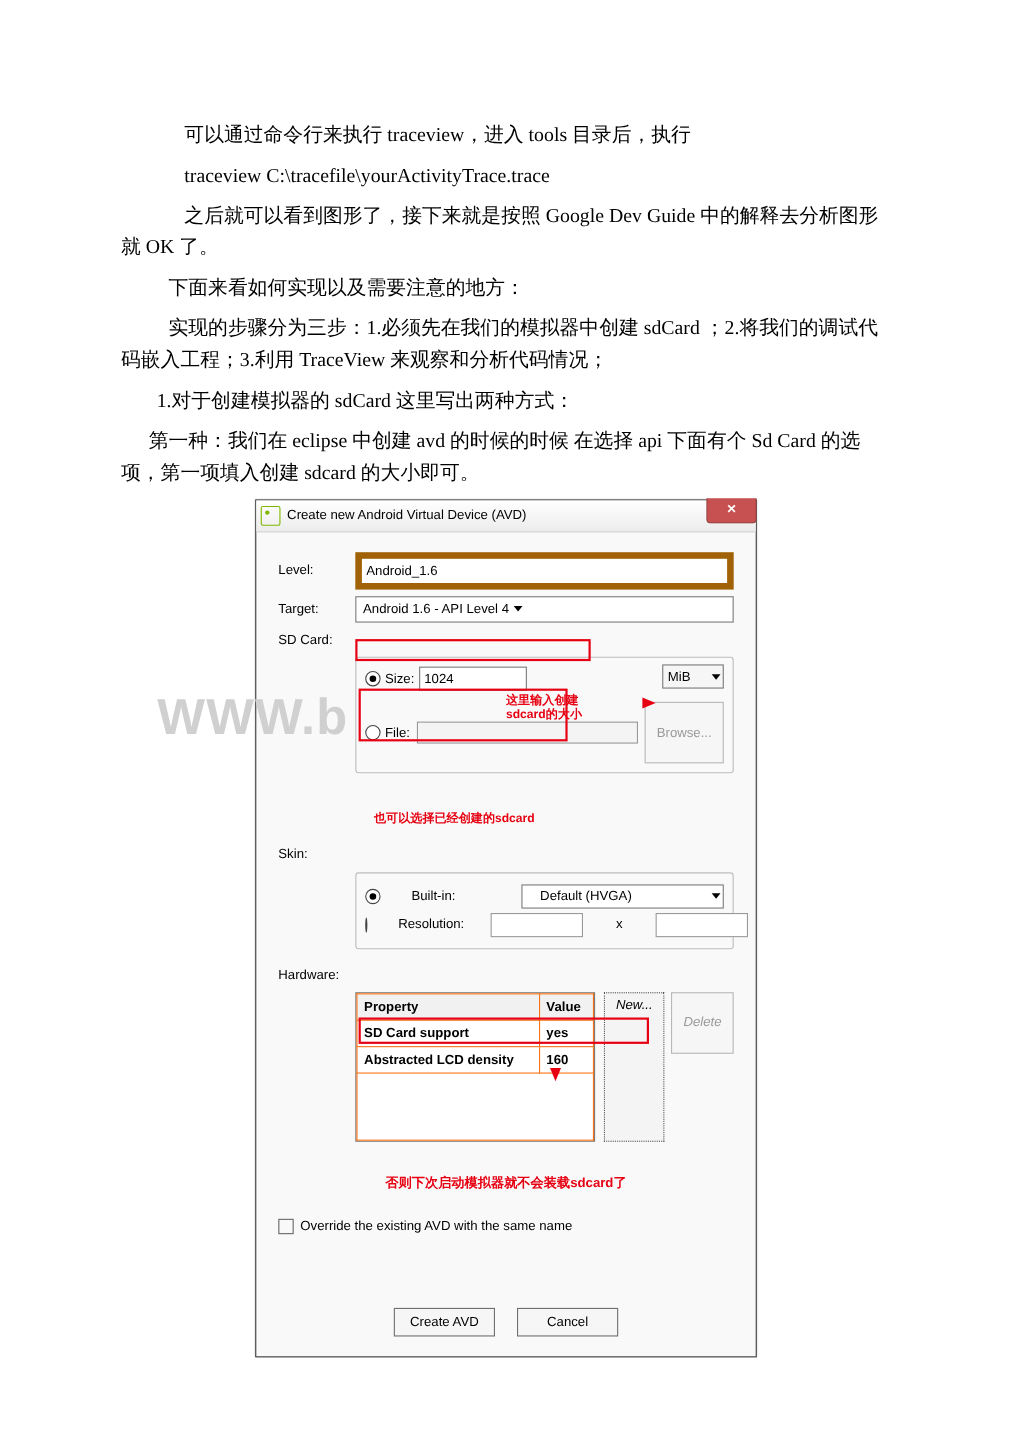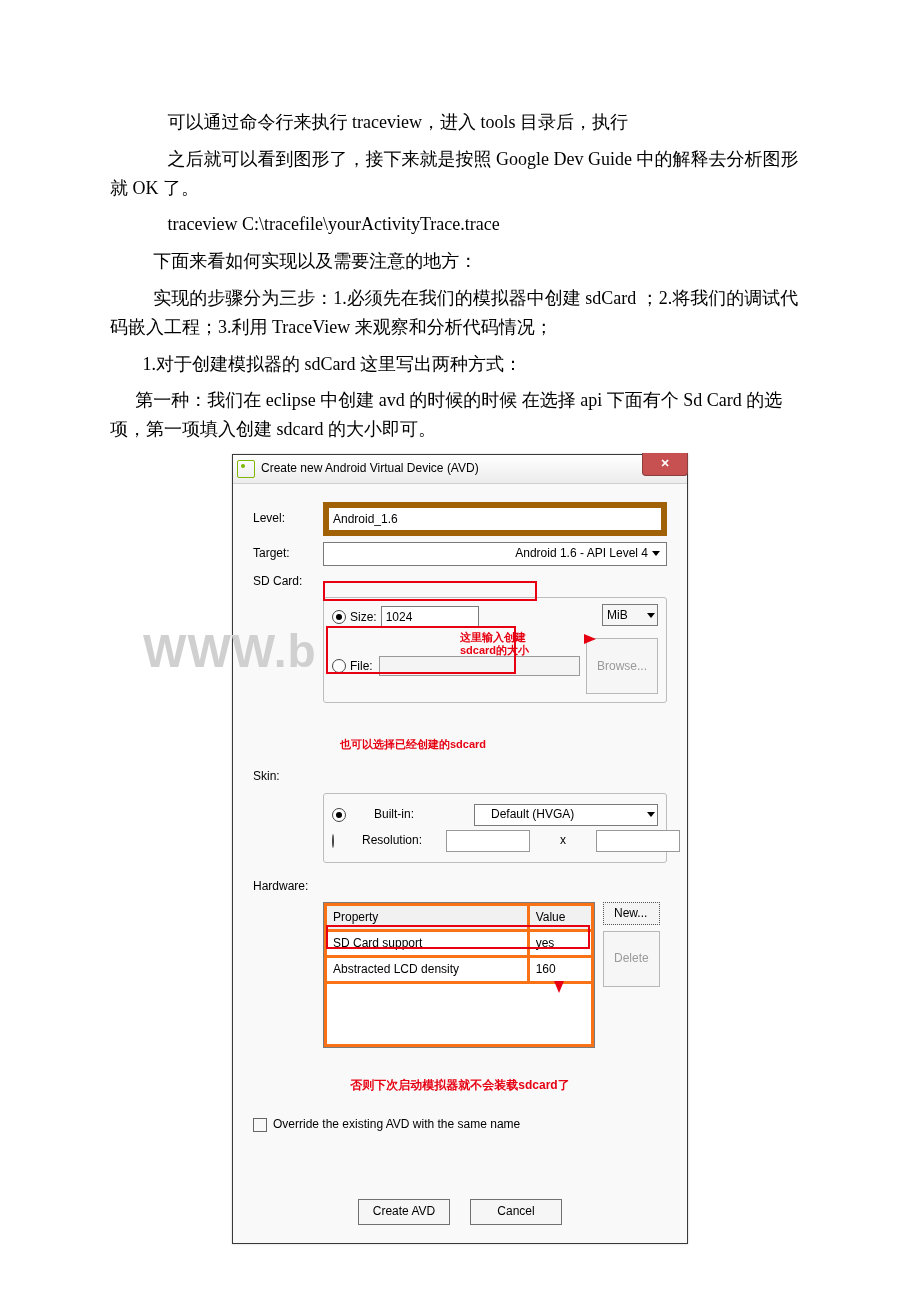--- a/index.html
+++ b/index.html
@@ -110,21 +110,21 @@
     font-size: 12px;
     font-family: inherit;
   }
   .combo {
     flex: 1;
     height: 22px;
     border: 1px solid #7a7a7a;
     background: #fff;
     display:flex;
     align-items:center;
-    justify-content:flex-end;
+    justify-content:flex-start;
     padding: 0 2px 0 6px;
     font-size:12px;
   }
   .combo-arrow {
     width: 16px;
     height: 18px;
     display:flex;
     align-items:center;
     justify-content:center;
   }
@@ -246,29 +246,29 @@
     border:1px solid #7a7a7a;
     width: 270px;
     position:relative;
   }
   .hw-table {
     width:100%;
     border-collapse:collapse;
     font-size:12px;
   }
   .hw-table th, .hw-table td {
-    border:3px solid #f97316;
+    border:1px solid #f97316;
     padding:2px 6px;
     text-align:left;
     background:#fff;
-    font-weight:normal;
+    font-weight:bold;
   }
   .hw-table th { background:#f1f1f1; }
   .hw-btns {
-    display:flex; flex-direction:column; gap:6px; margin-left:8px;
+    display:flex; flex-direction:row; gap:6px; margin-left:8px;font-style:italic;
   }
   .new-btn { border:1px dotted #555; background:#f4f4f4; padding:1px 10px; font-size:12px; }
 
   .red-hw-box {
     position:absolute;
     border:2px solid #e60012;
     left:2px; top:22px; width:260px; height:20px;
     pointer-events:none;
   }
   .hw-note {
@@ -304,22 +304,22 @@
     letter-spacing:1px;
     white-space:nowrap;
     z-index:0;
   }
 </style>
 </head>
 <body>
 
 <div class="page">
   <p class="para indent-large">可以通过命令行来执行 traceview，进入 tools 目录后，执行</p>
+  <p class="para indent-large">traceview C:\tracefile\yourActivityTrace.trace</p>
   <p class="para indent-large">之后就可以看到图形了，接下来就是按照 Google Dev Guide 中的解释去分析图形就 OK 了。</p>
-  <p class="para indent-large">traceview C:\tracefile\yourActivityTrace.trace</p>
   <p class="para indent-med">下面来看如何实现以及需要注意的地方：</p>
   <p class="para indent-med">实现的步骤分为三步：1.必须先在我们的模拟器中创建 sdCard ；2.将我们的调试代码嵌入工程；3.利用 TraceView 来观察和分析代码情况；</p>
   <p class="para indent-small">1.对于创建模拟器的 sdCard 这里写出两种方式：</p>
   <p class="para indent-tiny">第一种：我们在 eclipse 中创建 avd 的时候的时候 在选择 api 下面有个 Sd Card 的选项，第一项填入创建 sdcard 的大小即可。</p>
 
   <div class="dialog-wrap">
     <div class="dialog">
 
       <span class="watermark">WWW.b</span>
 

